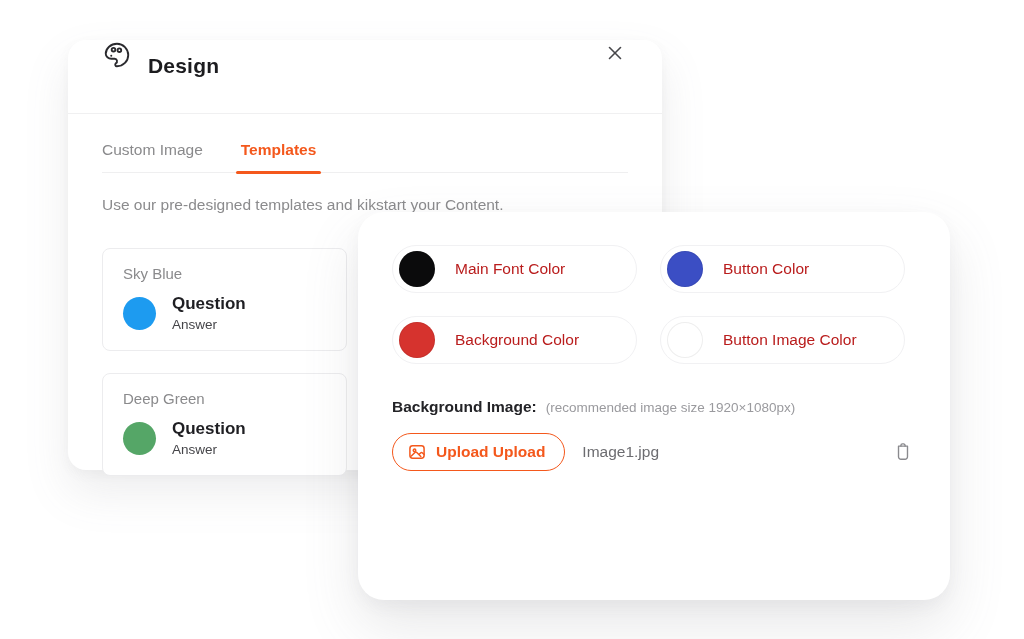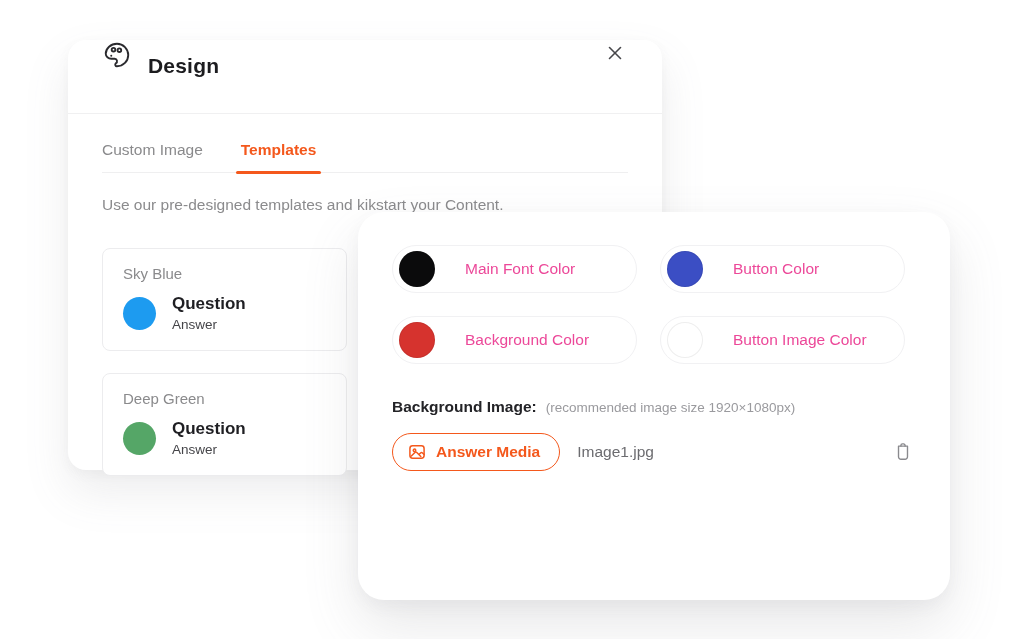--- a/index.html
+++ b/index.html
@@ -38,21 +38,21 @@
     position:absolute;left:358px;top:212px;width:592px;height:388px;
     background:#fff;border-radius:26px;z-index:2;padding:33px 34px 0;
     box-shadow:0 26px 55px rgba(110,110,120,.16),0 6px 16px rgba(110,110,120,.06);
   }
   .color-grid{display:grid;grid-template-columns:245px 245px;column-gap:23px;row-gap:23px;}
   .color-pill{
     height:48px;border:1px solid #F1F1F3;border-radius:999px;background:#fff;
     display:flex;align-items:center;padding:0 14px 0 6px;cursor:pointer;
   }
   .swatch{width:36px;height:36px;border-radius:50%;flex:none;box-shadow:inset 0 0 0 1px rgba(0,0,0,.07);}
-  .color-label{margin-left:30px;font-size:15.5px;color:#ec4899;white-space:nowrap;}
+  .color-label{margin-left:20px;font-size:15.5px;color:#b91c1c;white-space:nowrap;}
   .section-label-row{display:flex;align-items:baseline;margin-top:34px;}
   .section-label{font-size:15.5px;font-weight:700;color:#232327;}
   .section-hint{margin-left:9px;font-size:13.5px;color:#9A9A9E;}
   .upload-row{display:flex;align-items:center;margin-top:17px;}
   .upload-btn{
     display:inline-flex;align-items:center;gap:9px;background:#fff;cursor:pointer;
     border:1.6px solid var(--accent);color:var(--accent);border-radius:999px;
     padding:8px 19px 8px 14px;font-size:15.5px;font-weight:700;
     font-family:"Liberation Sans","DejaVu Sans",sans-serif;
   }
@@ -151,21 +151,21 @@
     <div class="upload-row">
       <button class="upload-btn">
         <span>
           <svg width="20" height="20" viewBox="0 0 24 24" fill="none" stroke="currentColor" stroke-width="1.8" stroke-linecap="round" stroke-linejoin="round">
             <rect x="3.5" y="4.5" width="17" height="15" rx="3.2"></rect>
             <circle cx="9" cy="10" r="1.5"></circle>
             <path d="M5.2 16.8l4.3-4.3a1.6 1.6 0 0 1 2.26 0l4.84 4.84"></path>
             <path d="M14.6 14.8l1.7-1.7a1.6 1.6 0 0 1 2.26 0l2 2"></path>
           </svg>
         </span>
-        <span>Answer Media</span>
+        <span>Upload Upload</span>
       </button>
       <span class="file-name">Image1.jpg</span>
       <button class="trash-btn" aria-label="Remove image">
         <svg width="22" height="22" viewBox="0 0 24 24" fill="none" stroke="currentColor" stroke-width="1.5" stroke-linecap="round" stroke-linejoin="round">
           <path d="M9.7 5.6v-.7a1.7 1.7 0 0 1 1.7-1.7h1.2a1.7 1.7 0 0 1 1.7 1.7v.7"></path>
           <path d="M7.1 5.6h9.8v11.6a2.7 2.7 0 0 1-2.7 2.7h-4.4a2.7 2.7 0 0 1-2.7-2.7z"></path>
         </svg>
       </button>
     </div>
 

